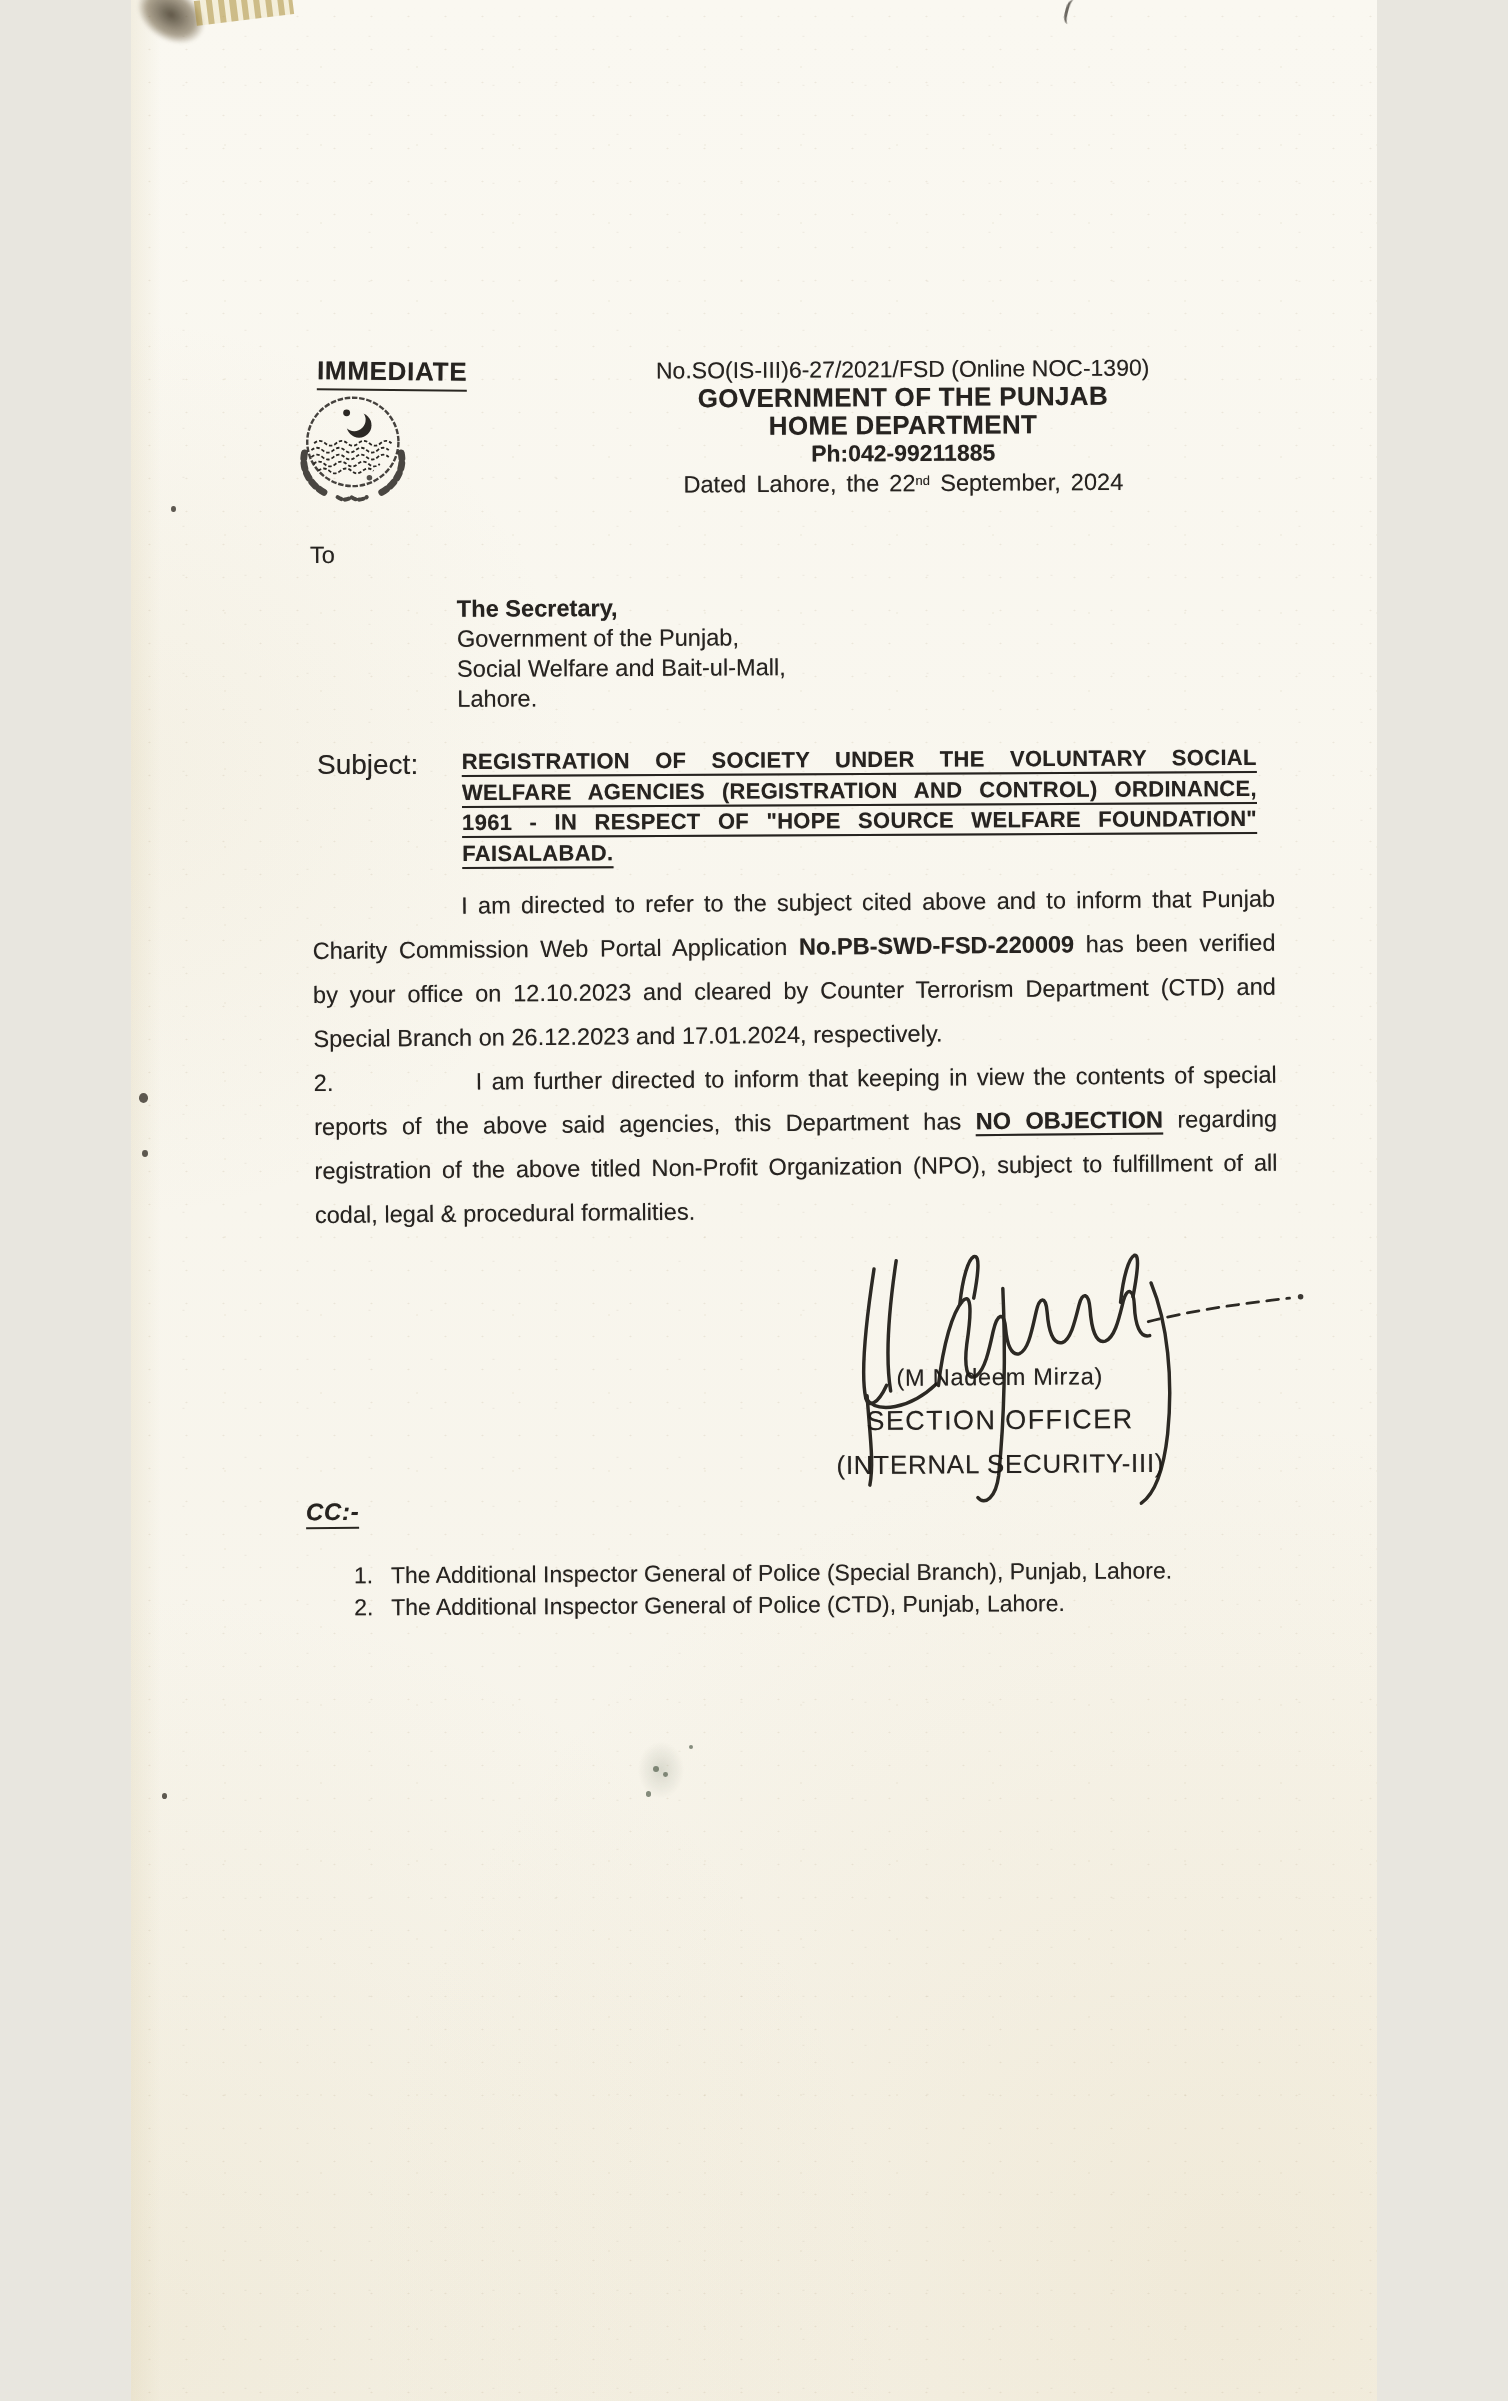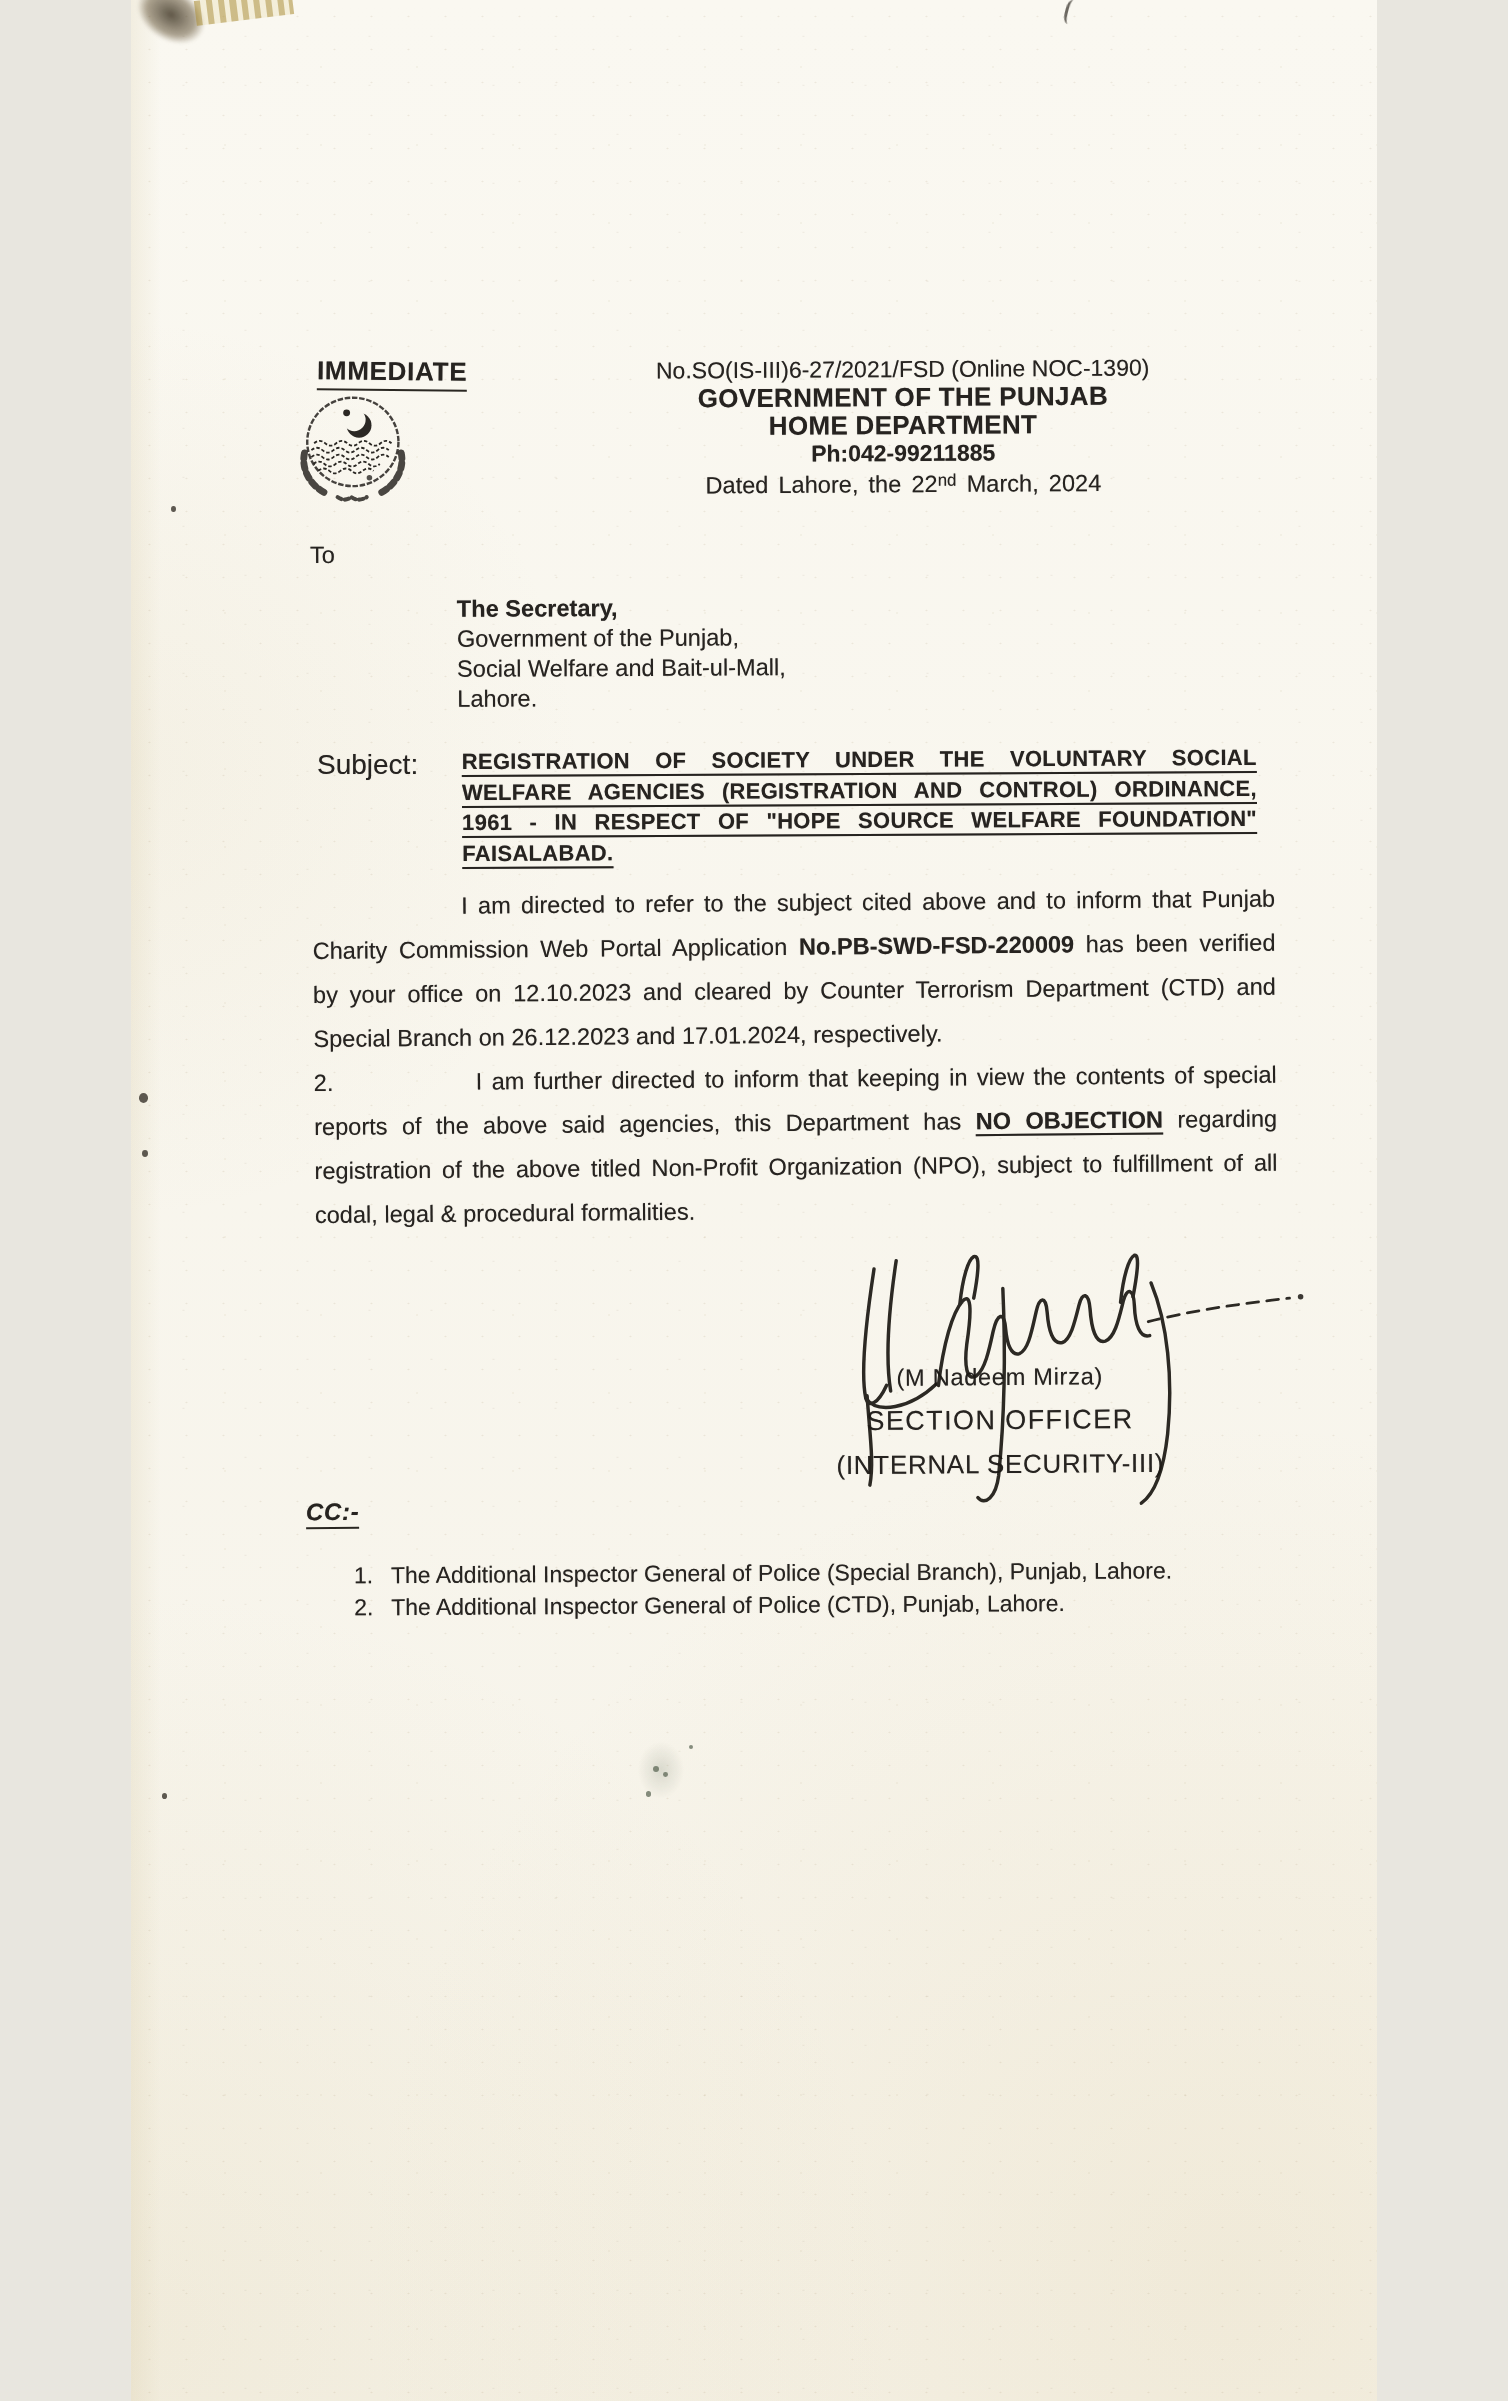--- a/index.html
+++ b/index.html
@@ -30,21 +30,21 @@
   .immediate{
     left:186px;top:356px;font-size:26px;font-weight:bold;letter-spacing:0.7px;
     border-bottom:2.8px solid #2a2722;padding-bottom:2.1px;transform:rotate(.6deg);
   }
   .hdr{left:412px;top:355px;width:720px;text-align:center;transform:rotate(-.35deg);}
   .hdr .ln{line-height:28px;}
   .hdr .ref{font-size:23px;}
   .hdr .gov,.hdr .dep{font-size:26px;font-weight:bold;letter-spacing:0.3px;}
   .hdr .ph{font-size:23px;font-weight:bold;}
   .hdr .dt{font-size:23.6px;word-spacing:3.5px;}
-  .hdr .dt sup{font-size:17px;vertical-align:6.2px;}
+  .hdr .dt sup{font-size:13px;vertical-align:6.2px;}
   
   .logo{position:absolute;left:161px;top:388px;}
   
   .to{left:179px;top:542px;font-size:23.6px;transform:rotate(-.3deg);}
   .addr{left:326px;top:593px;font-size:23.6px;line-height:30px;transform:rotate(-.3deg);}
   
   .sublabel{left:186px;top:749px;font-size:28px;}
   .subject{left:331px;top:745px;width:795px;transform:rotate(-.3deg);}
   .subject .sline{
     font-size:22px;font-weight:bold;line-height:30.5px;letter-spacing:0.3px;
@@ -130,21 +130,21 @@
       </g>
       <circle cx="112" cy="130" r="4" fill="#2b2824" opacity=".8"></circle>
     </svg>
   </div>
 
   <div class="txt hdr">
     <div class="ln ref">No.SO(IS-III)6-27/2021/FSD (Online NOC-1390)</div>
     <div class="ln gov">GOVERNMENT OF THE PUNJAB</div>
     <div class="ln dep">HOME DEPARTMENT</div>
     <div class="ln ph">Ph:042-99211885</div>
-    <div class="ln dt"><span>Dated Lahore, the 22</span><sup>nd</sup><span> March, 2024</span></div>
+    <div class="ln dt"><span>Dated Lahore, the 22</span><sup>nd</sup><span> September, 2024</span></div>
   </div>
 
   <div class="txt to">To</div>
   <div class="txt addr">
     <div class="b">The Secretary,</div>
     <div>Government of the Punjab,</div>
     <div>Social Welfare and Bait-ul-Mall,</div>
     <div>Lahore.</div>
   </div>
 

